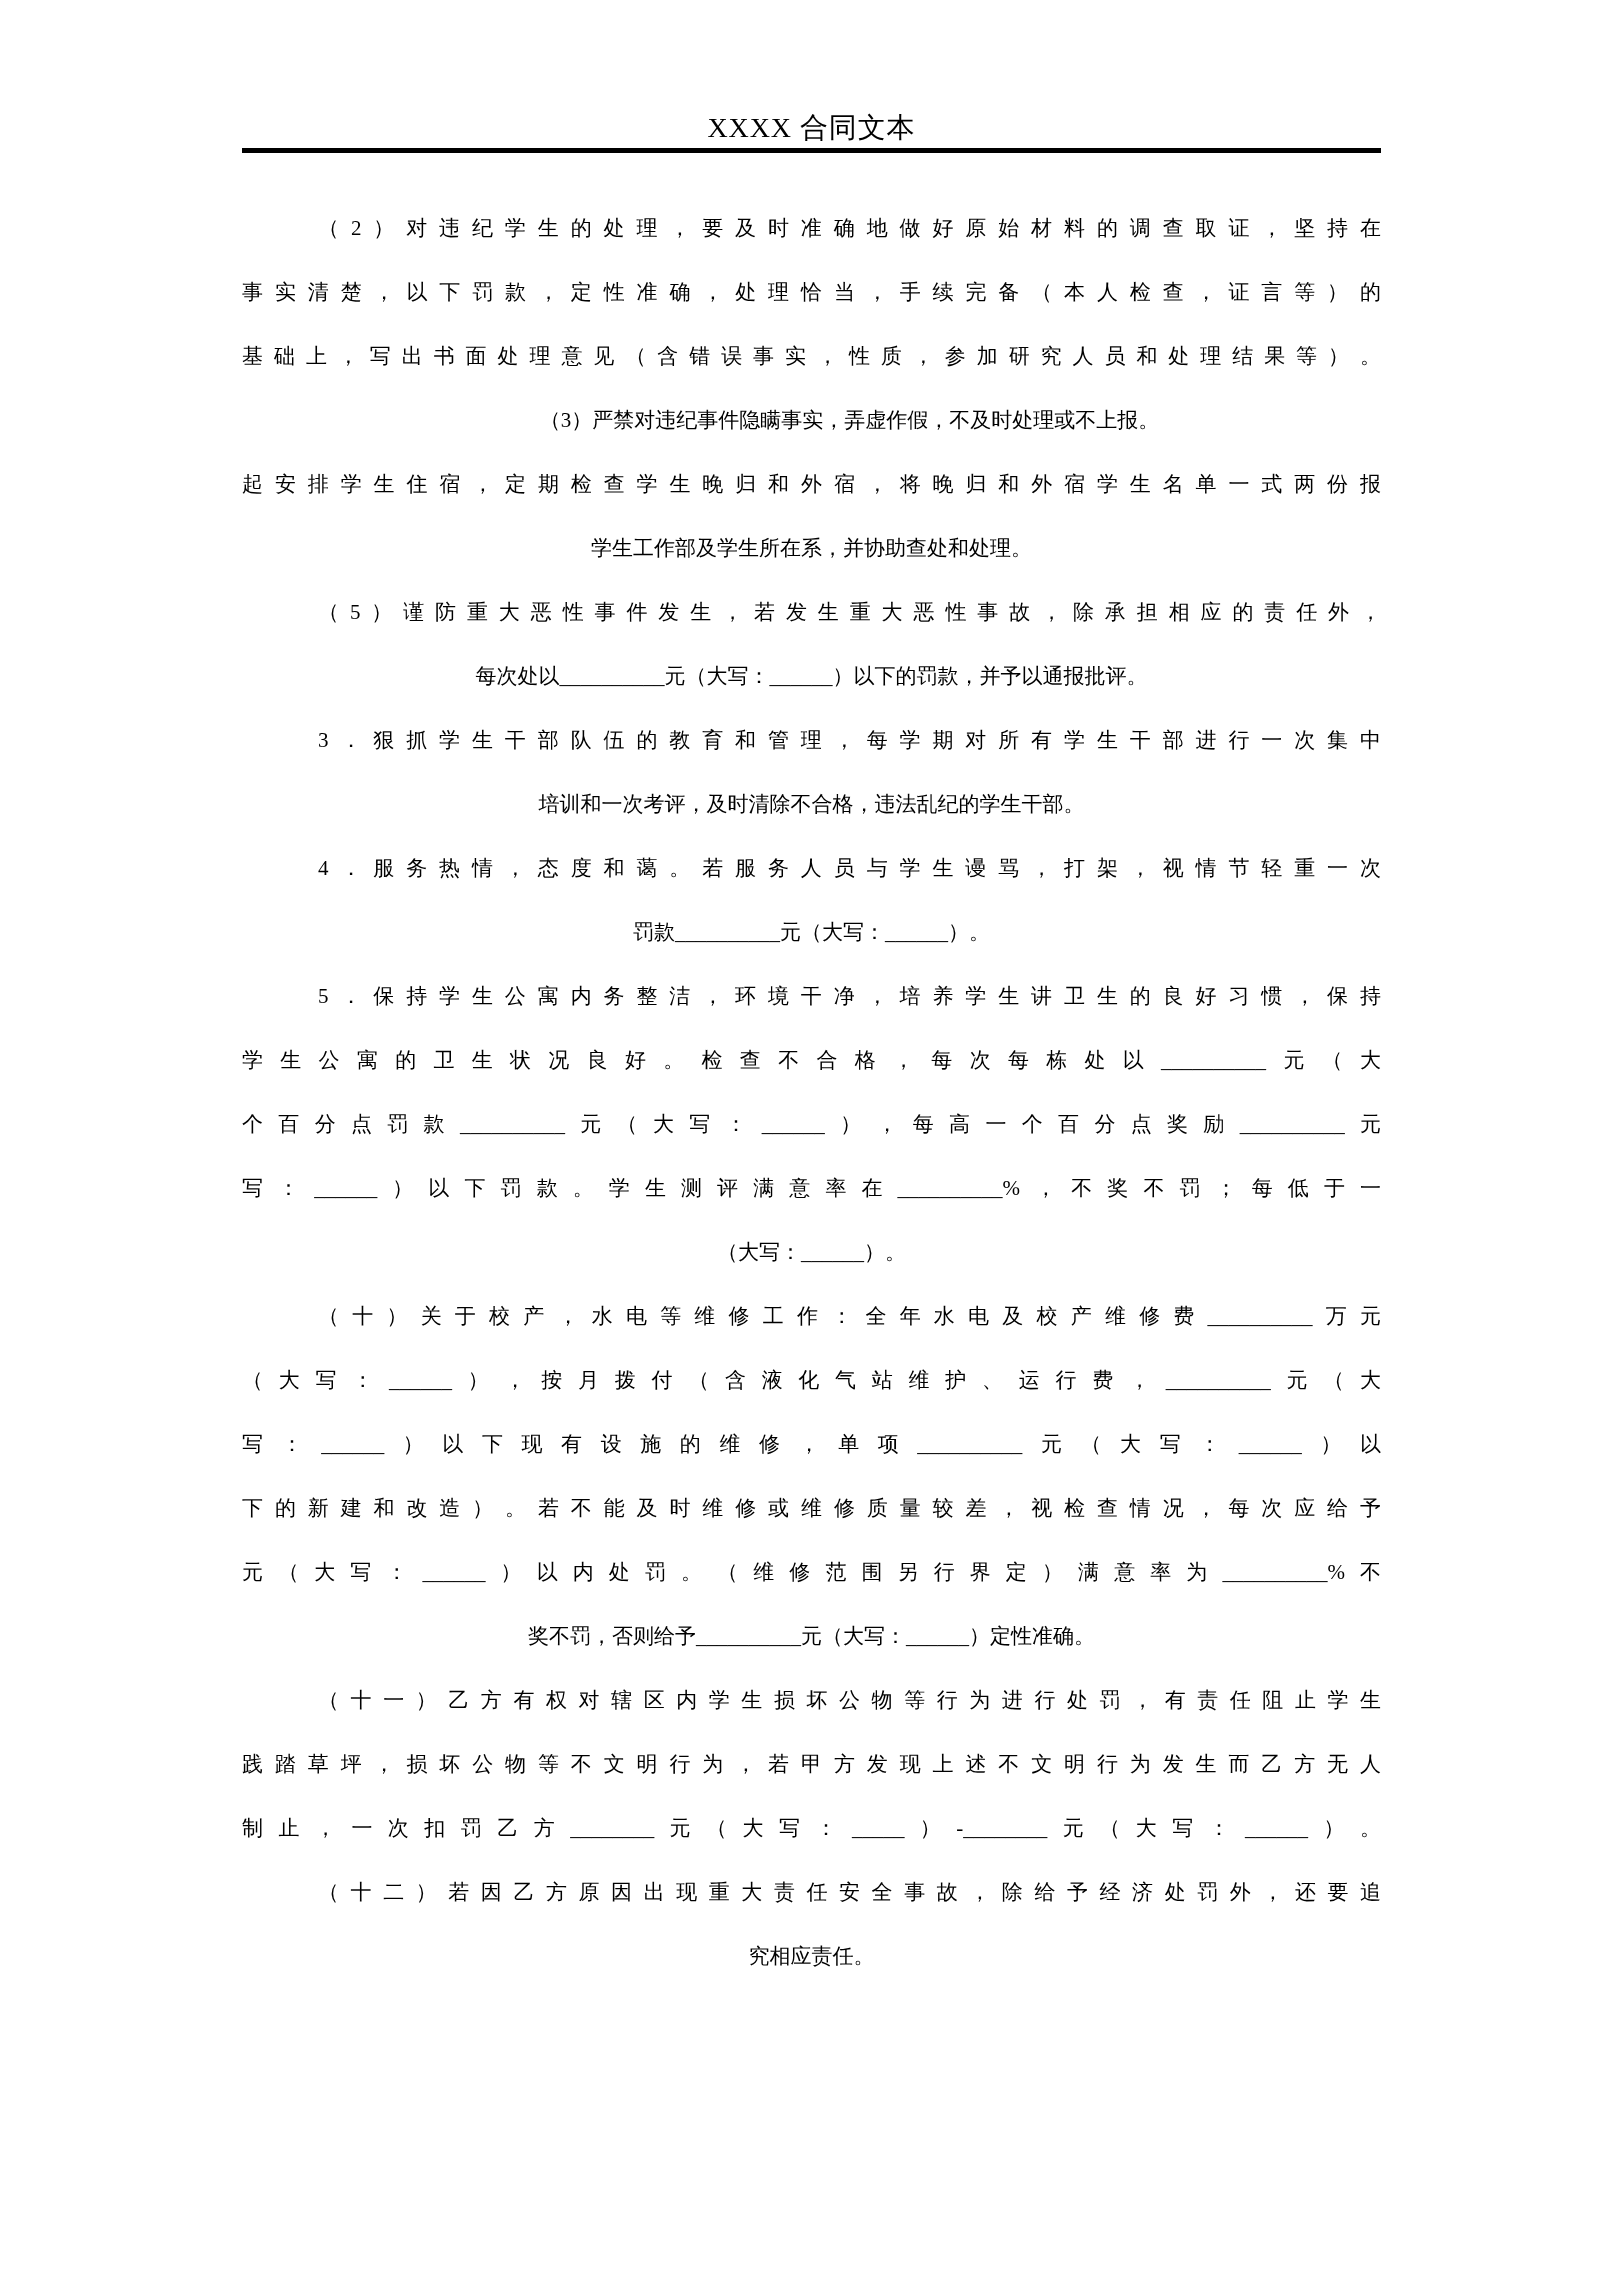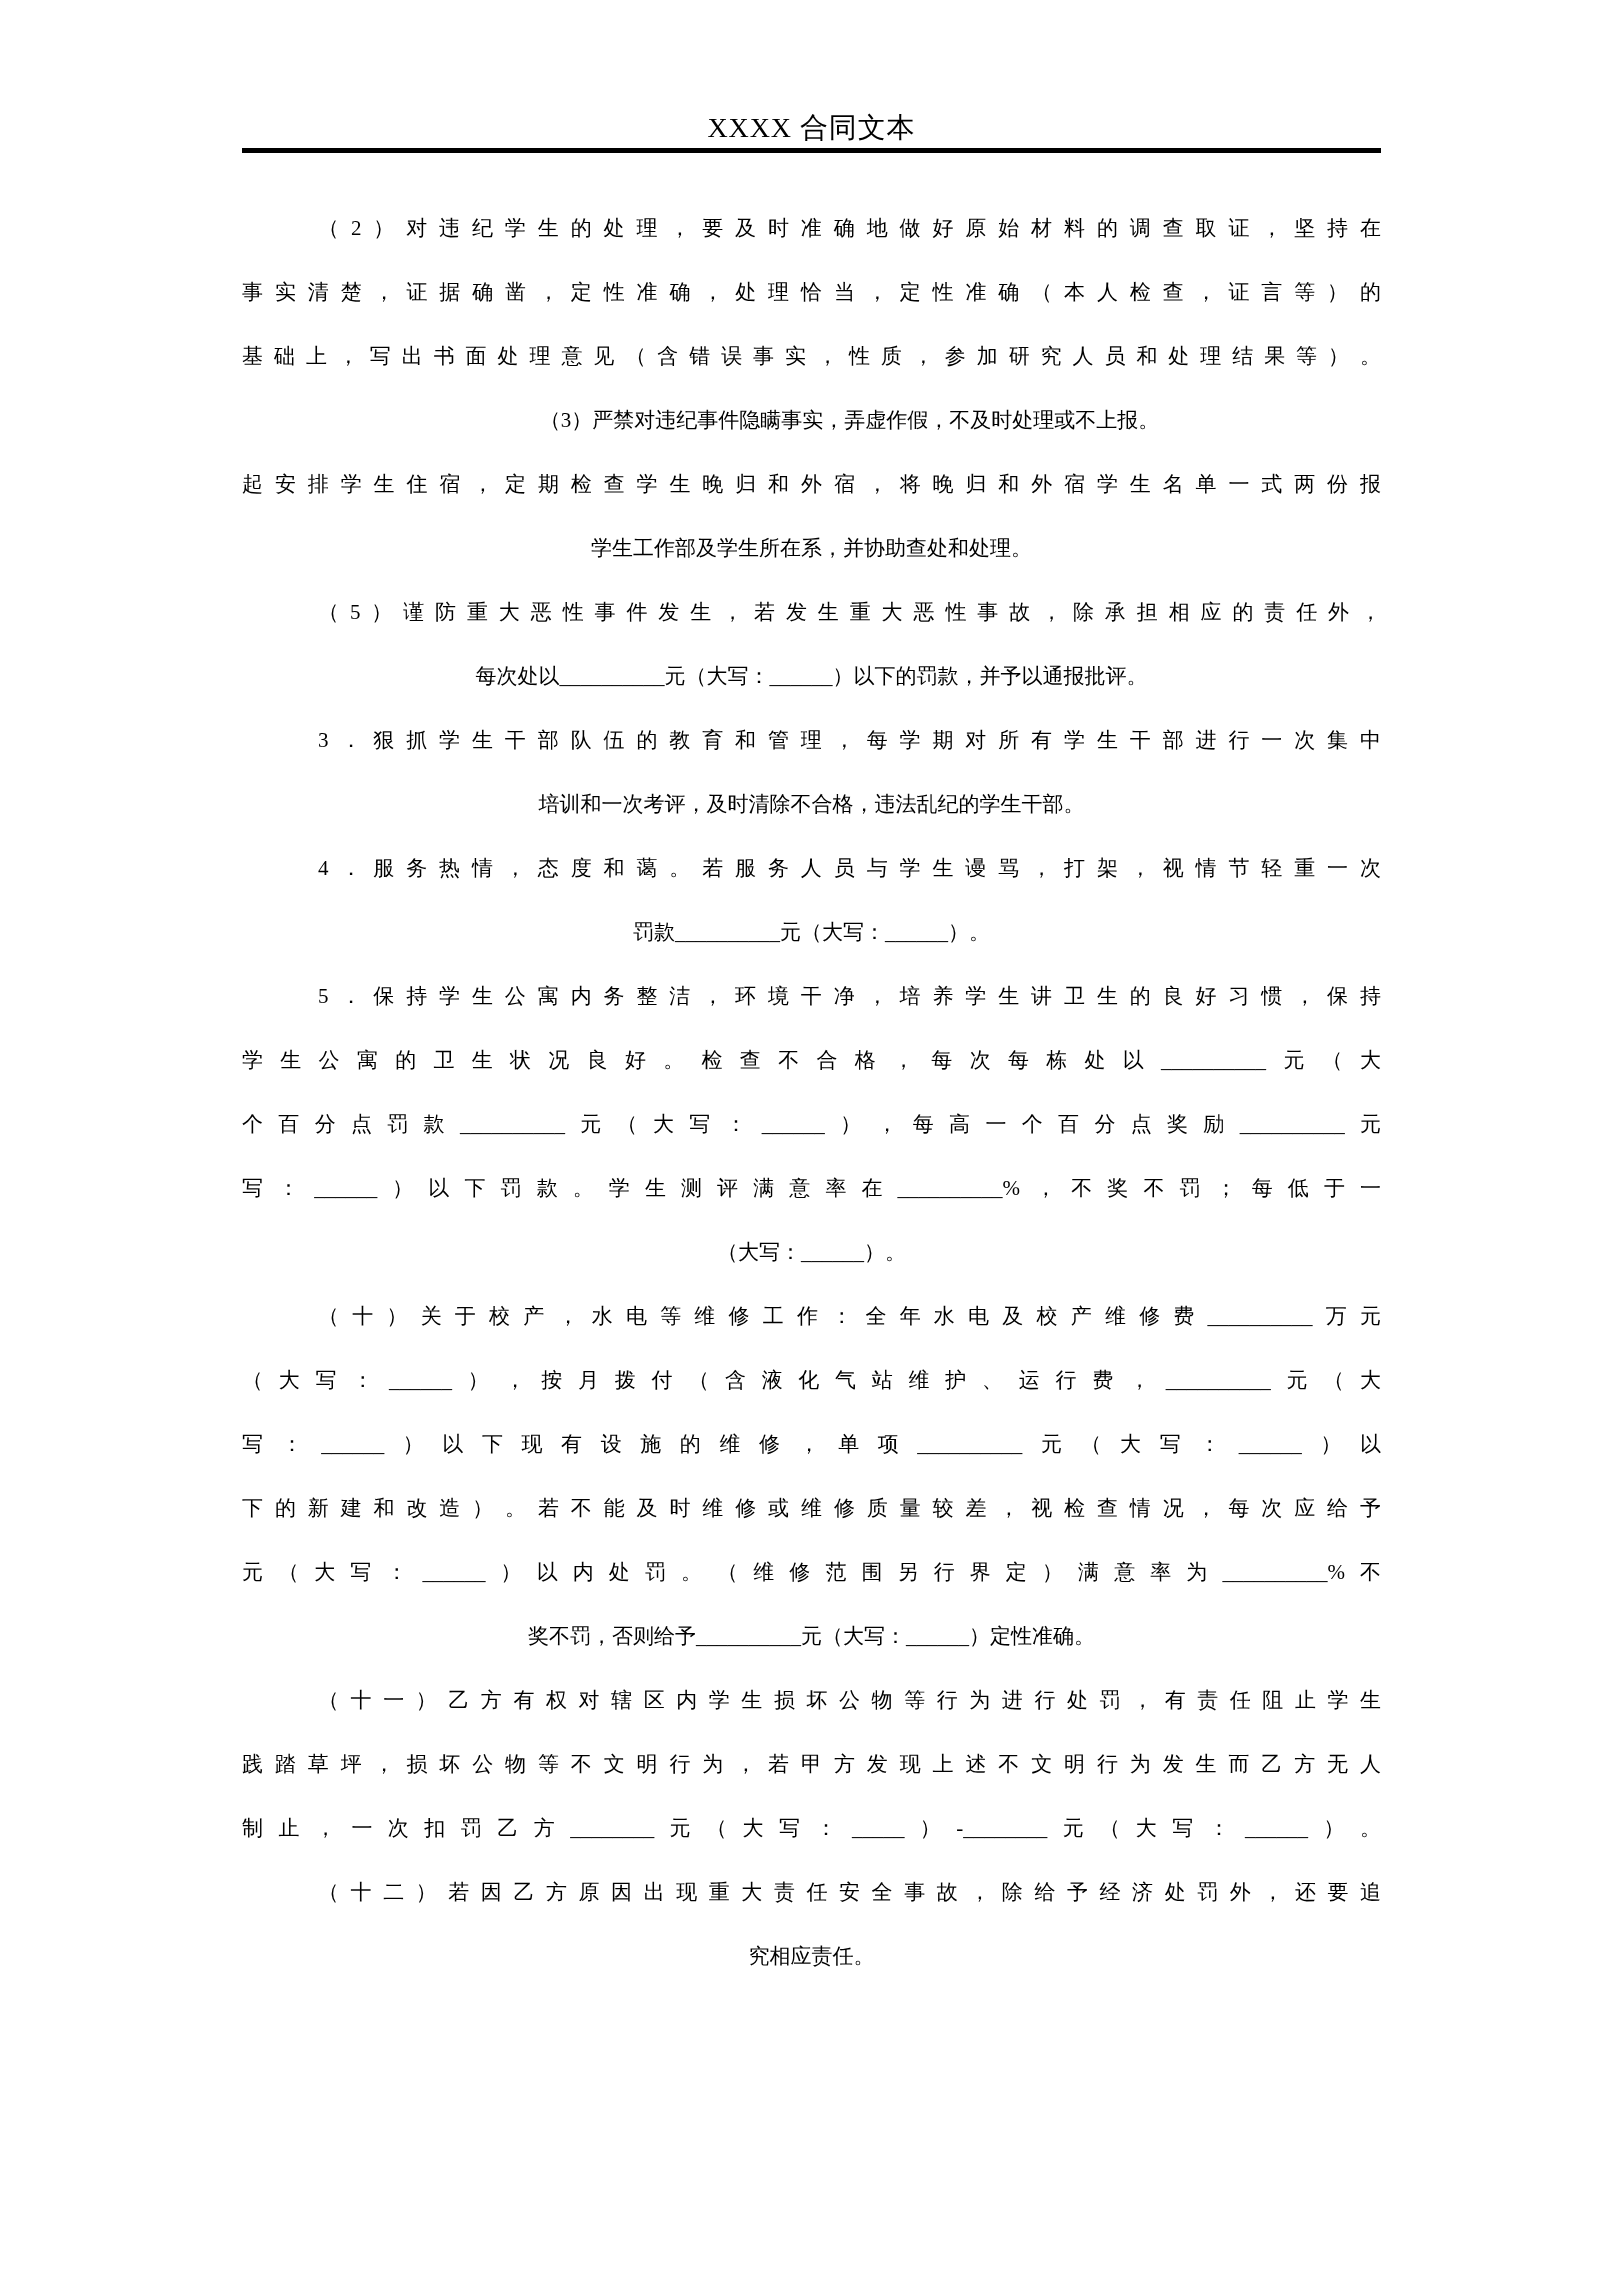--- a/index.html
+++ b/index.html
@@ -53,21 +53,21 @@
 <body>
 
 <div class="page">
   <header>
     <div class="doc-title">XXXX 合同文本</div>
     <div class="rule-thick"></div>
   </header>
 
   <main class="doc-body" id="doc-body">
       <div class="line indent justify">（2）对违纪学生的处理，要及时准确地做好原始材料的调查取证，坚持在</div>
-      <div class="line justify">事实清楚，证据确凿，定性准确，处理恰当，定性准确（本人检查，证言等）的</div>
+      <div class="line justify">事实清楚，以下罚款，定性准确，处理恰当，手续完备（本人检查，证言等）的</div>
       <div class="line justify">基础上，写出书面处理意见（含错误事实，性质，参加研究人员和处理结果等）。</div>
       <div class="line indent">（3）严禁对违纪事件隐瞒事实，弄虚作假，不及时处理或不上报。</div>
       <div class="line justify">起安排学生住宿，定期检查学生晚归和外宿，将晚归和外宿学生名单一式两份报</div>
       <div class="line">学生工作部及学生所在系，并协助查处和处理。</div>
       <div class="line indent justify">（5）谨防重大恶性事件发生，若发生重大恶性事故，除承担相应的责任外，</div>
       <div class="line">每次处以__________元（大写：______）以下的罚款，并予以通报批评。</div>
       <div class="line indent justify">3．狠抓学生干部队伍的教育和管理，每学期对所有学生干部进行一次集中</div>
       <div class="line">培训和一次考评，及时清除不合格，违法乱纪的学生干部。</div>
       <div class="line indent justify">4．服务热情，态度和蔼。若服务人员与学生谩骂，打架，视情节轻重一次</div>
       <div class="line">罚款__________元（大写：______）。</div>

